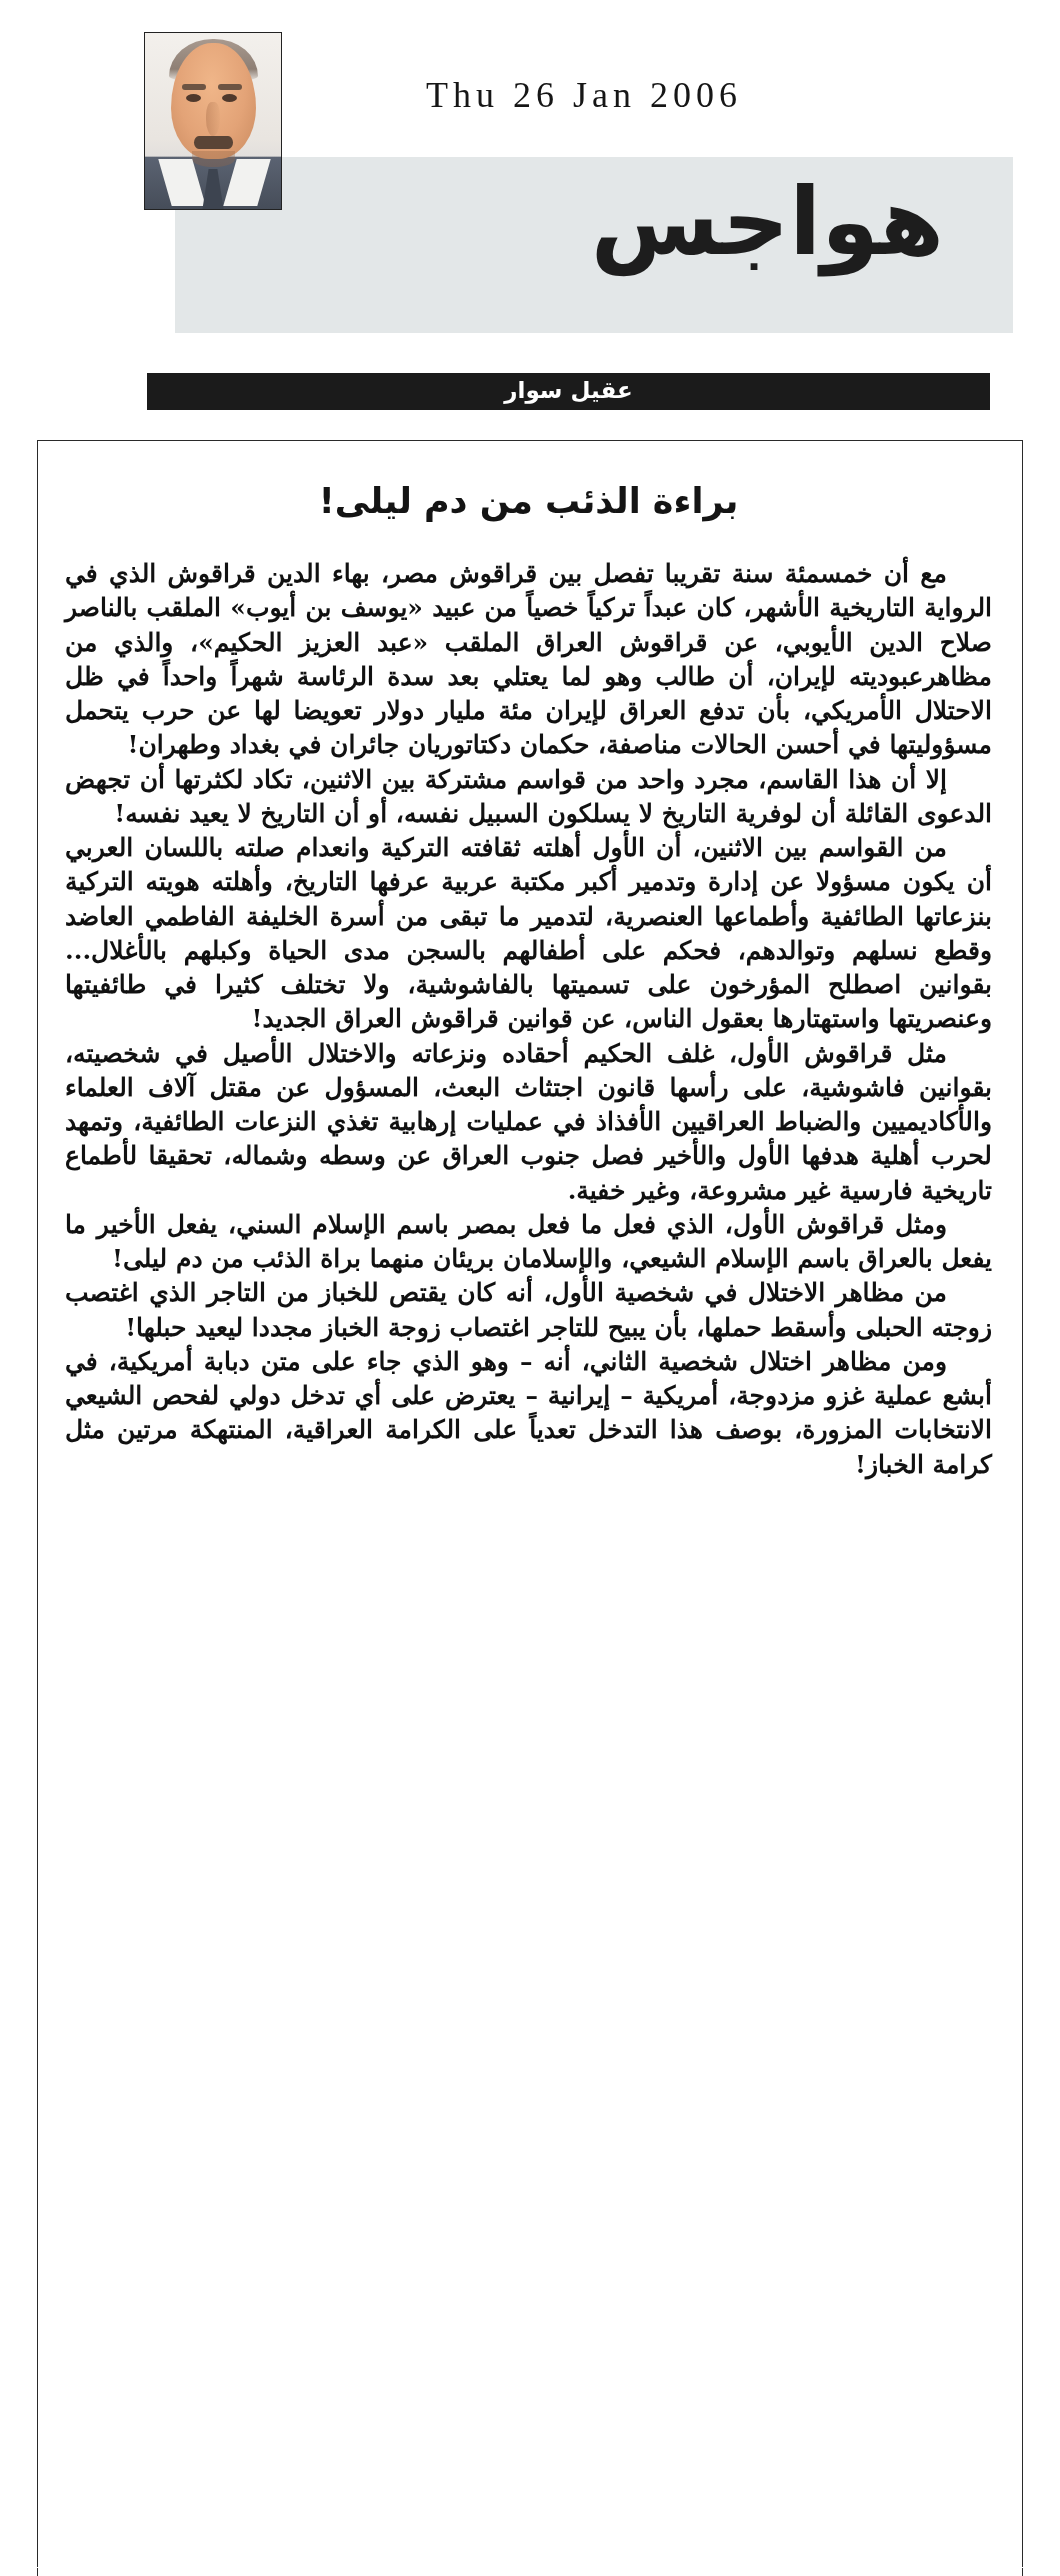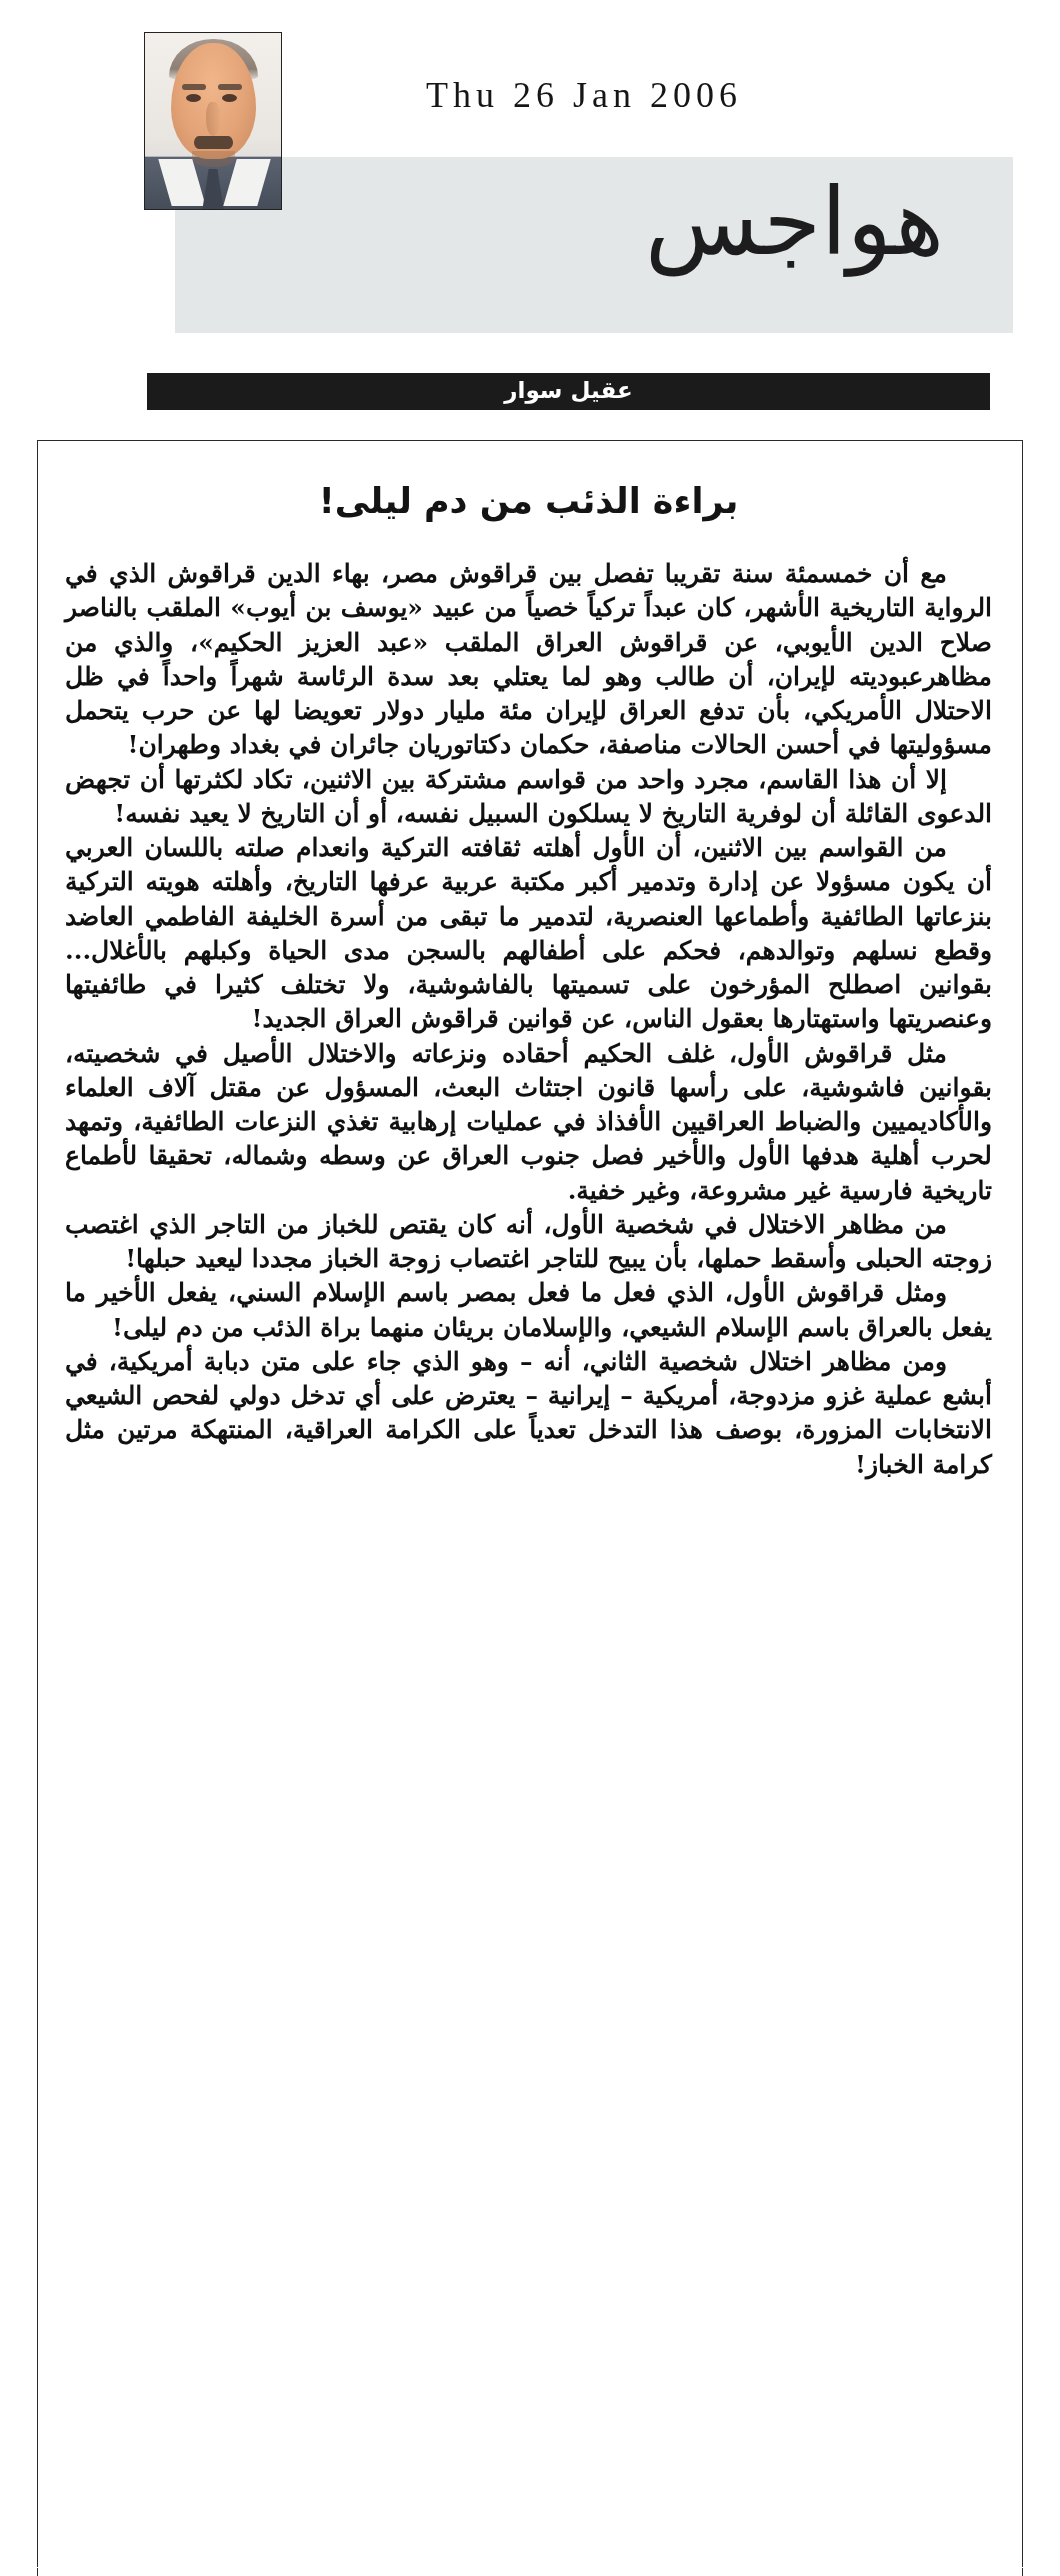--- a/index.html
+++ b/index.html
@@ -154,21 +154,21 @@
     font-weight: 400;
   }
 
   
   .logo-word {
     position: absolute;
     right: 116px;
     top: 176px;
     font-family: "DejaVu Sans", "Liberation Sans", sans-serif;
     font-size: 93px;
-    font-weight: normal;
+    font-weight: bold;
     color: #1d1d1d;
     letter-spacing: -2px;
     line-height: 1;
   }
 
   
   .author-bar {
     position: absolute;
     left: 39px;
     top: 373px;
@@ -281,22 +281,22 @@
 
 <div class="article-box">
 
   <h1 class="headline">براءة الذئب من دم ليلى!</h1>
 
   <div class="body-copy">
     <p>مع أن خمسمئة سنة تقريبا تفصل بين قراقوش مصر، بهاء الدين قراقوش الذي في الرواية التاريخية الأشهر، كان عبداً تركياً خصياً من عبيد «يوسف بن أيوب» الملقب بالناصر صلاح الدين الأيوبي، عن قراقوش العراق الملقب «عبد العزيز الحكيم»، والذي من مظاهرعبوديته لإيران، أن طالب وهو لما يعتلي بعد سدة الرئاسة شهراً واحداً في ظل الاحتلال الأمريكي، بأن تدفع العراق لإيران مئة مليار دولار تعويضا لها عن حرب يتحمل مسؤوليتها في أحسن الحالات مناصفة، حكمان دكتاتوريان جائران في بغداد وطهران!</p>
     <p>إلا أن هذا القاسم، مجرد واحد من قواسم مشتركة بين الاثنين، تكاد لكثرتها أن تجهض الدعوى القائلة أن لوفرية التاريخ لا يسلكون السبيل نفسه، أو أن التاريخ لا يعيد نفسه!</p>
     <p>من القواسم بين الاثنين، أن الأول أهلته ثقافته التركية وانعدام صلته باللسان العربي أن يكون مسؤولا عن إدارة وتدمير أكبر مكتبة عربية عرفها التاريخ، وأهلته هويته التركية بنزعاتها الطائفية وأطماعها العنصرية، لتدمير ما تبقى من أسرة الخليفة الفاطمي العاضد وقطع نسلهم وتوالدهم، فحكم على أطفالهم بالسجن مدى الحياة وكبلهم بالأغلال... بقوانين اصطلح المؤرخون على تسميتها بالفاشوشية، ولا تختلف كثيرا في طائفيتها وعنصريتها واستهتارها بعقول الناس، عن قوانين قراقوش العراق الجديد!</p>
     <p>مثل قراقوش الأول، غلف الحكيم أحقاده ونزعاته والاختلال الأصيل في شخصيته، بقوانين فاشوشية، على رأسها قانون اجتثاث البعث، المسؤول عن مقتل آلاف العلماء والأكاديميين والضباط العراقيين الأفذاذ في عمليات إرهابية تغذي النزعات الطائفية، وتمهد لحرب أهلية هدفها الأول والأخير فصل جنوب العراق عن وسطه وشماله، تحقيقا لأطماع تاريخية فارسية غير مشروعة، وغير خفية.</p>
+    <p>ومثل قراقوش الأول، الذي فعل ما فعل بمصر باسم الإسلام السني، يفعل الأخير ما يفعل بالعراق باسم الإسلام الشيعي، والإسلامان بريئان منهما براة الذئب من دم ليلى!</p>
     <p>من مظاهر الاختلال في شخصية الأول، أنه كان يقتص للخباز من التاجر الذي اغتصب زوجته الحبلى وأسقط حملها، بأن يبيح للتاجر اغتصاب زوجة الخباز مجددا ليعيد حبلها!</p>
-    <p>ومثل قراقوش الأول، الذي فعل ما فعل بمصر باسم الإسلام السني، يفعل الأخير ما يفعل بالعراق باسم الإسلام الشيعي، والإسلامان بريئان منهما براة الذئب من دم ليلى!</p>
     <p>ومن مظاهر اختلال شخصية الثاني، أنه – وهو الذي جاء على متن دبابة أمريكية، في أبشع عملية غزو مزدوجة، أمريكية – إيرانية – يعترض على أي تدخل دولي لفحص الشيعي الانتخابات المزورة، بوصف هذا التدخل تعدياً على الكرامة العراقية، المنتهكة مرتين مثل كرامة الخباز!</p>
   </div>
 
   <div class="footer-rule"></div>
 
   <a class="contact-email" href="#">Bin-swar@hotmail.com</a>
 </div>
 
 <div class="page-edge"></div>
 

